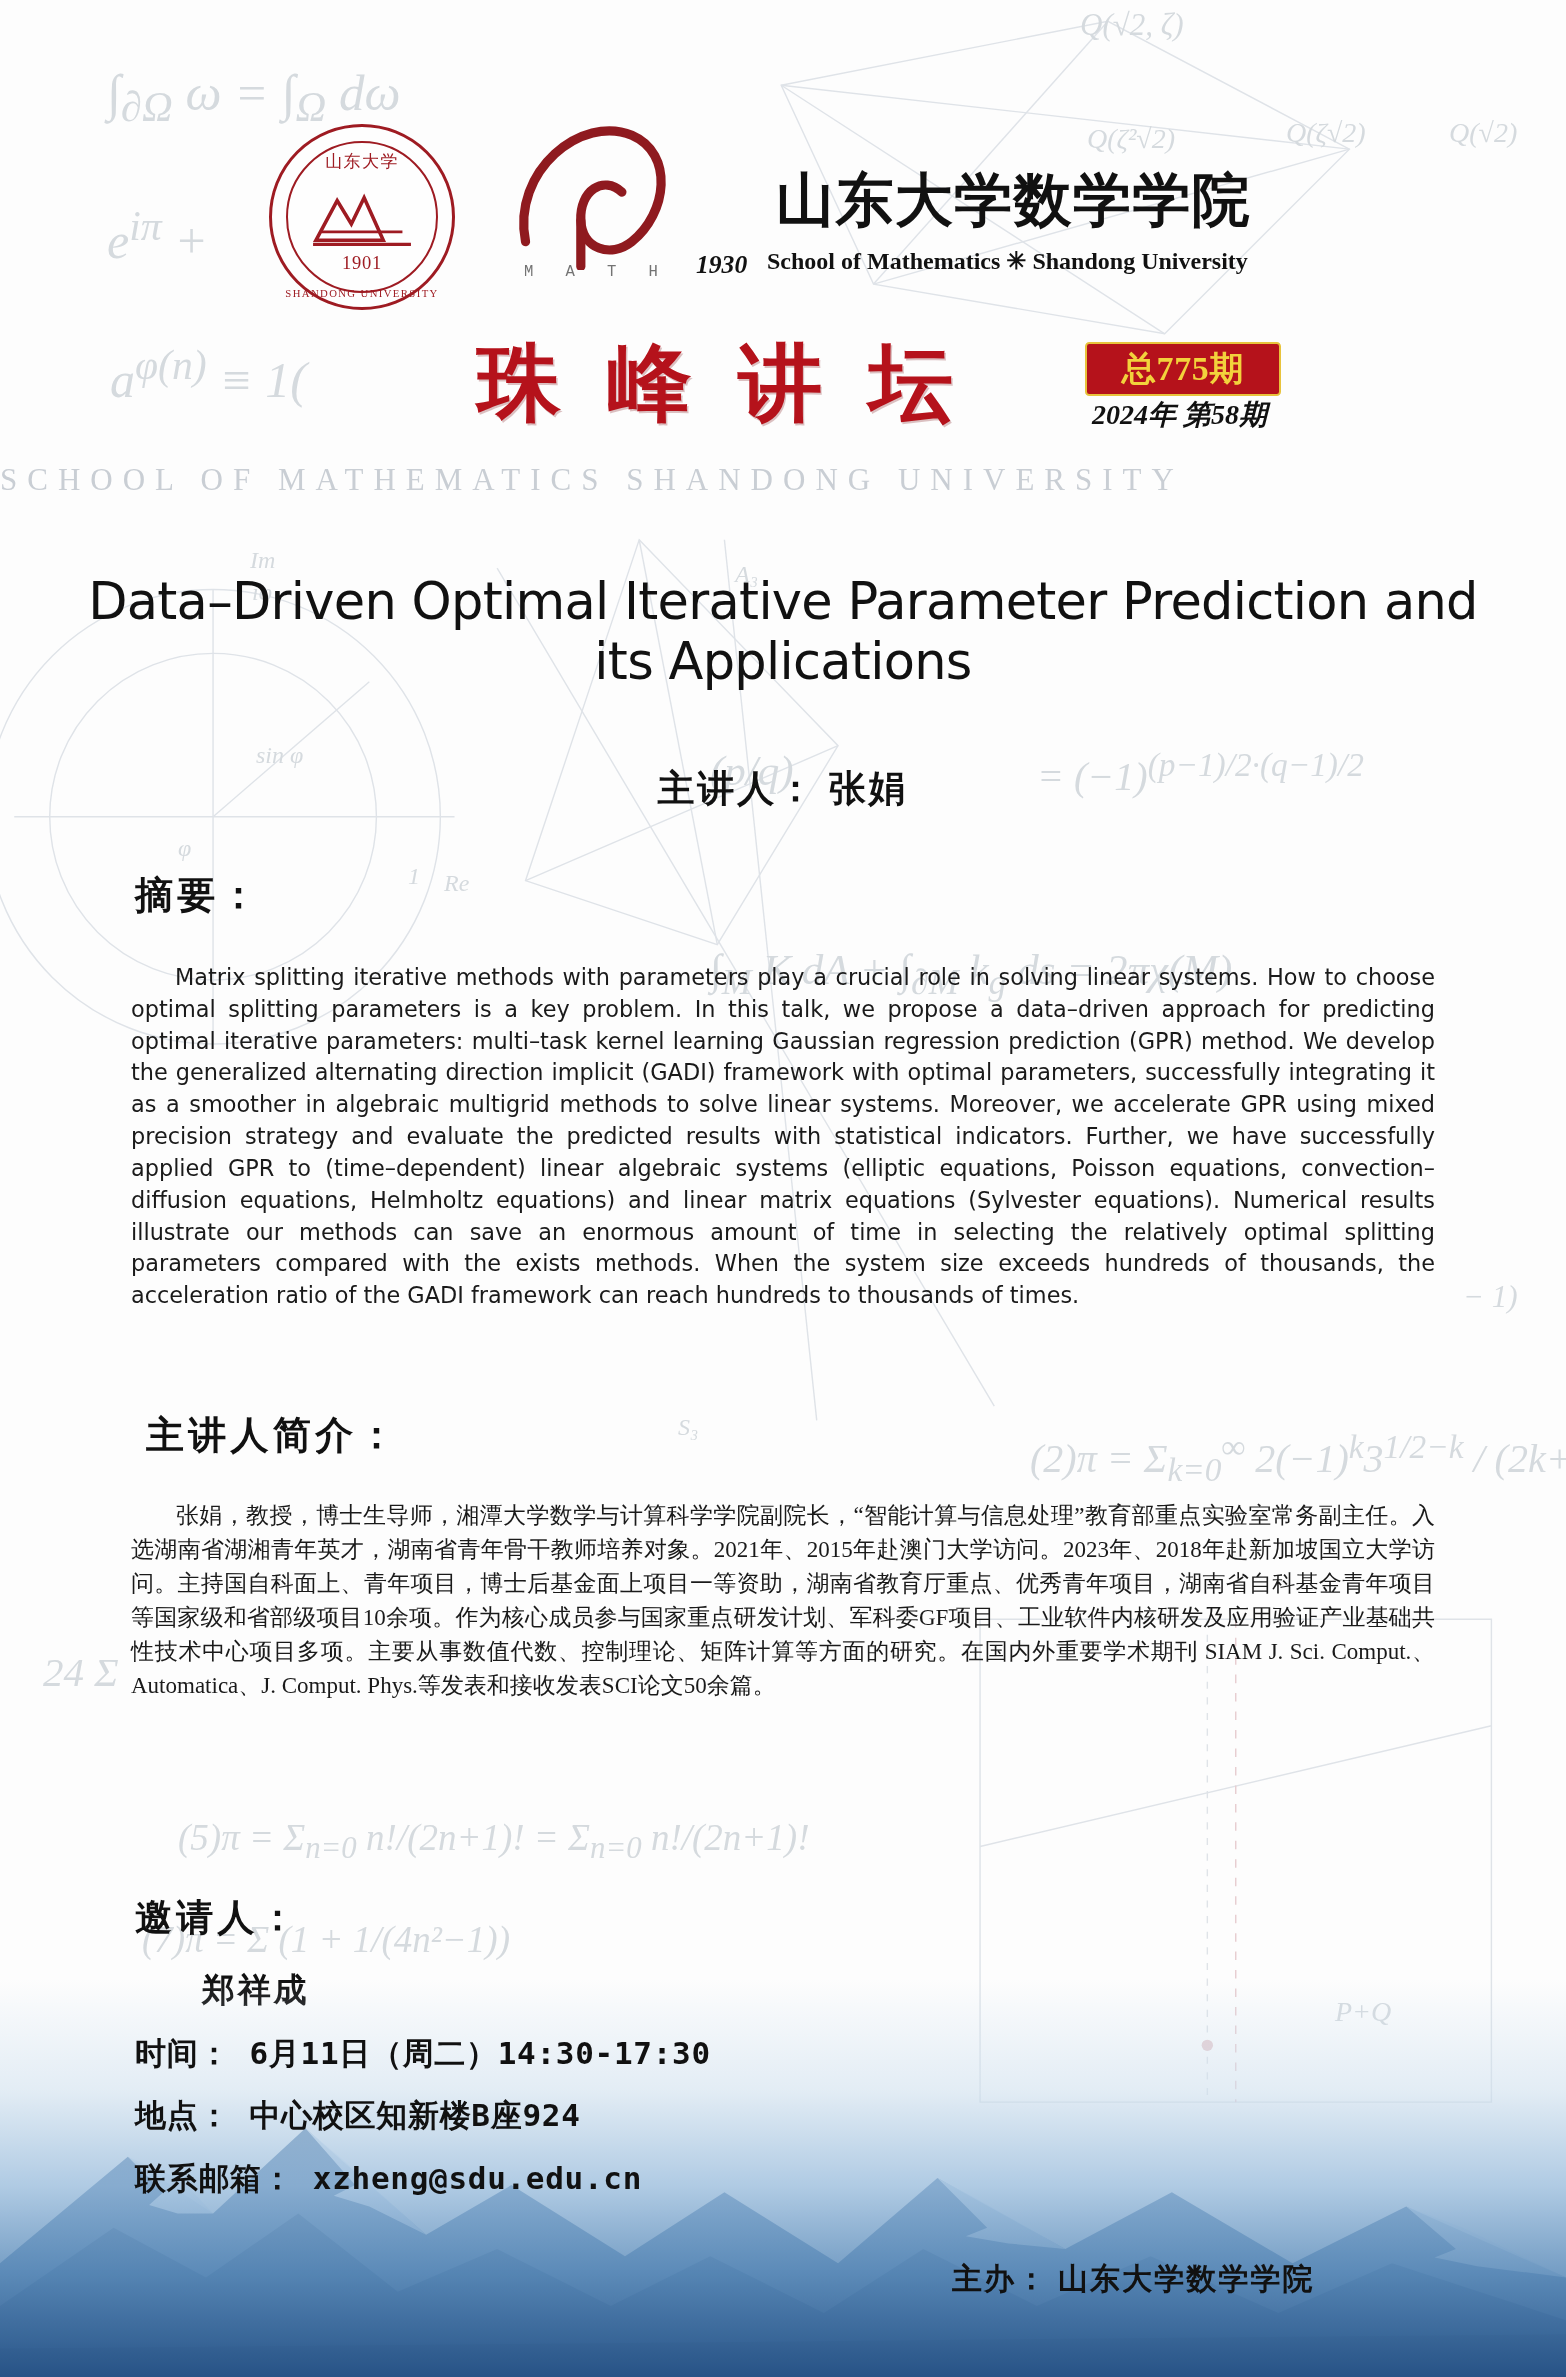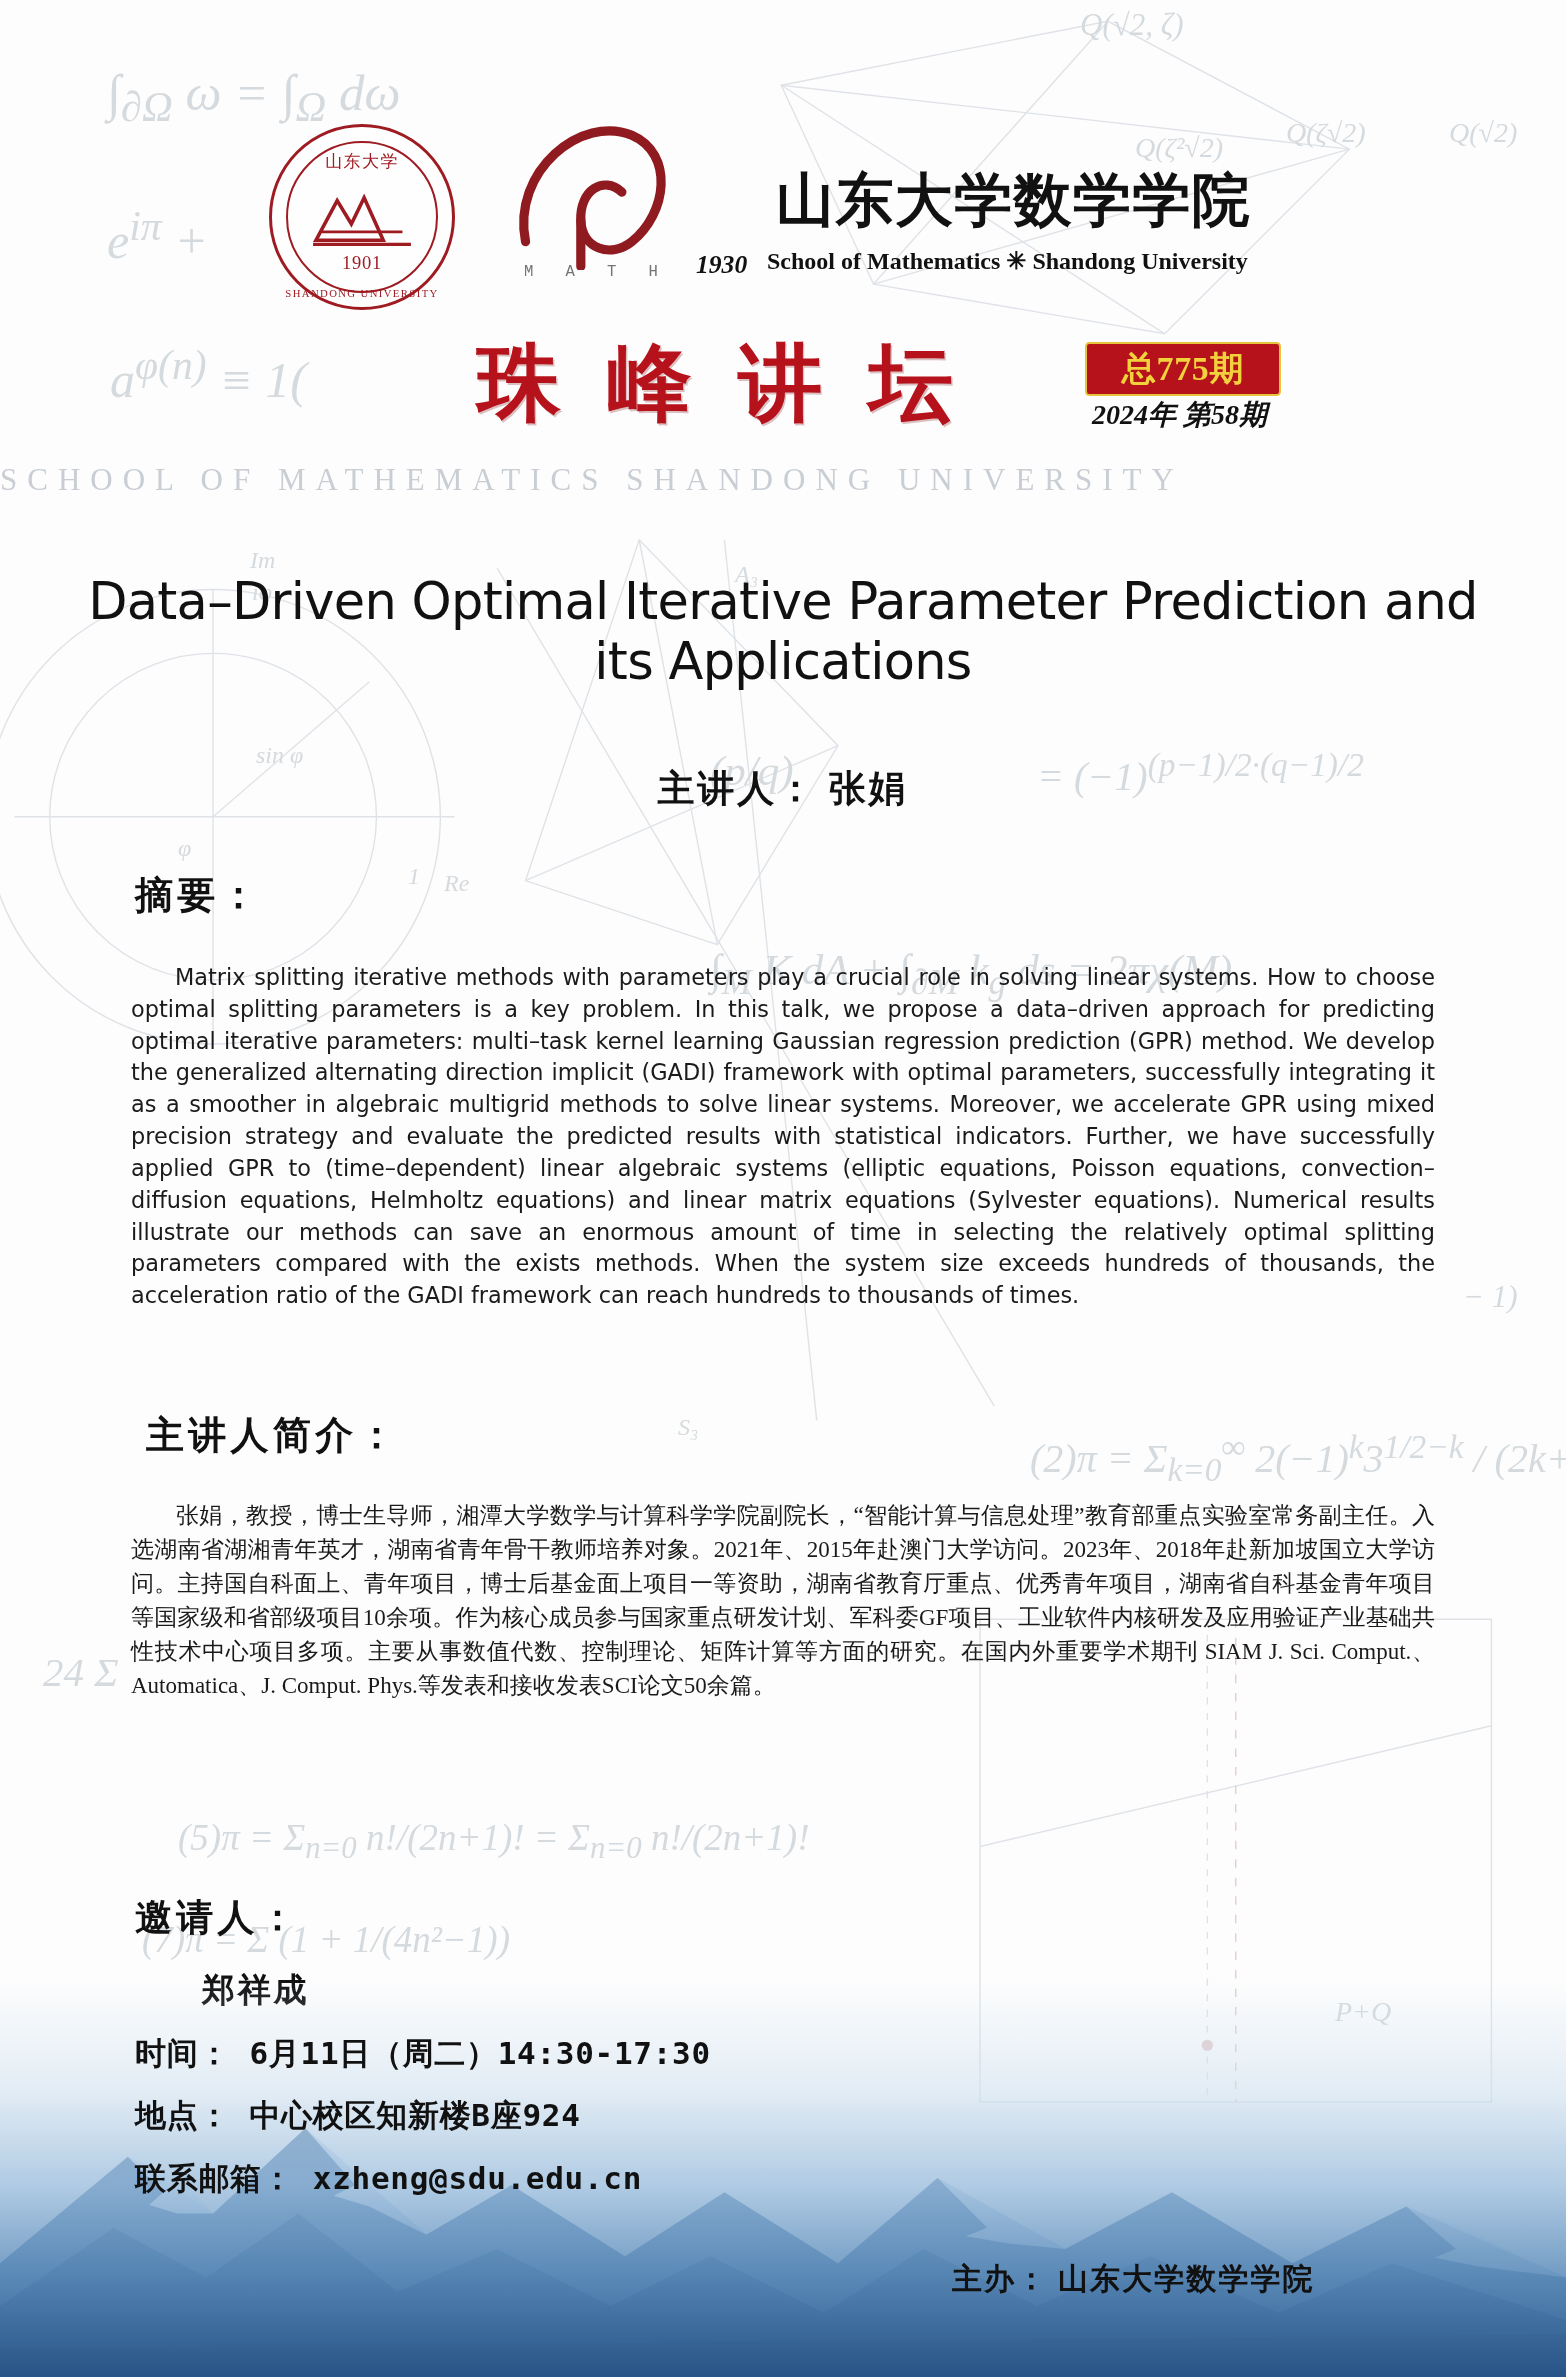--- a/index.html
+++ b/index.html
@@ -329,21 +329,21 @@
         <path d="M1380 2600 L2100 2430"></path>
         <path d="M1700 2280 V2960" stroke-dasharray="10 12"></path>
         <path d="M1740 2280 V2960" stroke="#e7cdd0" stroke-dasharray="12 14"></path>
         <circle cx="1700" cy="2880" r="8" fill="#e7cdd0" stroke="none"></circle>
       </g>
     </svg>
     <span style="left:107px; top:64px; font-size:51px;">∫<sub>∂Ω</sub> ω = ∫<sub>Ω</sub> dω</span>
     <span style="left:107px; top:202px; font-size:50px;">e<sup>iπ</sup> +</span>
     <span style="left:110px; top:341px; font-size:50px;">a<sup>φ(n)</sup> ≡ 1(</span>
     <span style="left:1080px; top:7px; font-size:31px;">Q(√2, ζ)</span>
-    <span style="left:1087px; top:132px; font-size:28px;margin-left:48px;">Q(ζ²√2)</span>
+    <span style="left:1087px; top:123px; font-size:28px;">Q(ζ²√2)</span>
     <span style="left:1286px; top:117px; font-size:28px;">Q(ζ√2)</span>
     <span style="left:1449px; top:117px; font-size:28px;">Q(√2)</span>
     <span style="left:250px; top:547px; font-size:24px;">Im</span>
     <span style="left:252px; top:579px; font-size:24px;">iφ</span>
     <span style="left:256px; top:742px; font-size:24px;">sin φ</span>
     <span style="left:178px; top:835px; font-size:24px;">φ</span>
     <span style="left:408px; top:863px; font-size:24px;">1</span>
     <span style="left:444px; top:870px; font-size:24px;">Re</span>
     <span style="left:735px; top:561px; font-size:24px;">A₃</span>
     <span style="left:678px; top:1414px; font-size:24px;">S₃</span>

